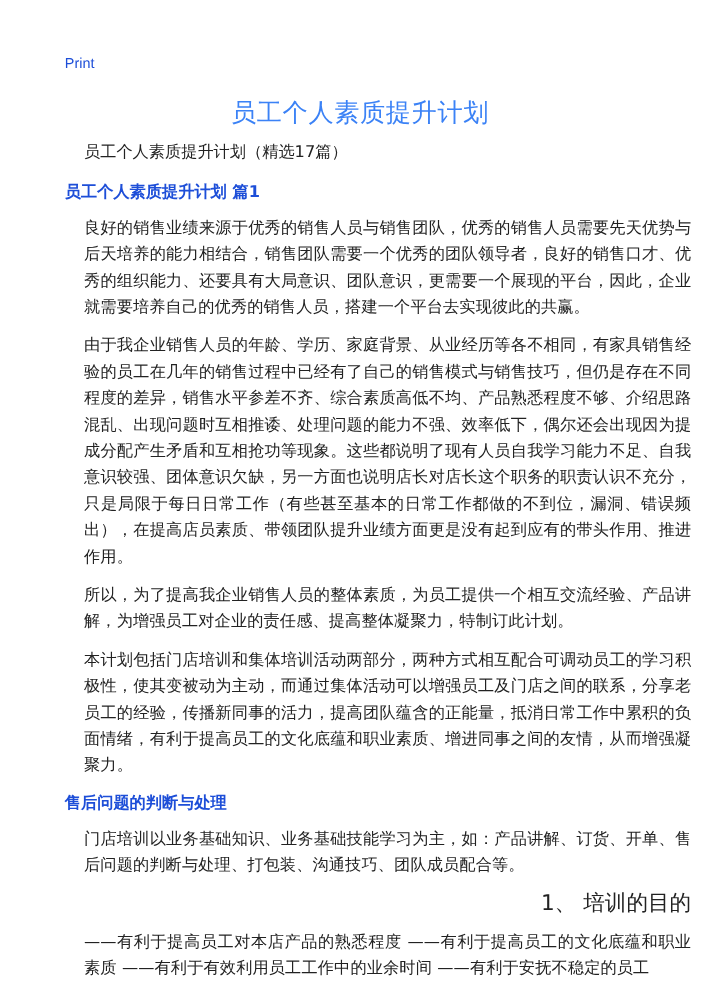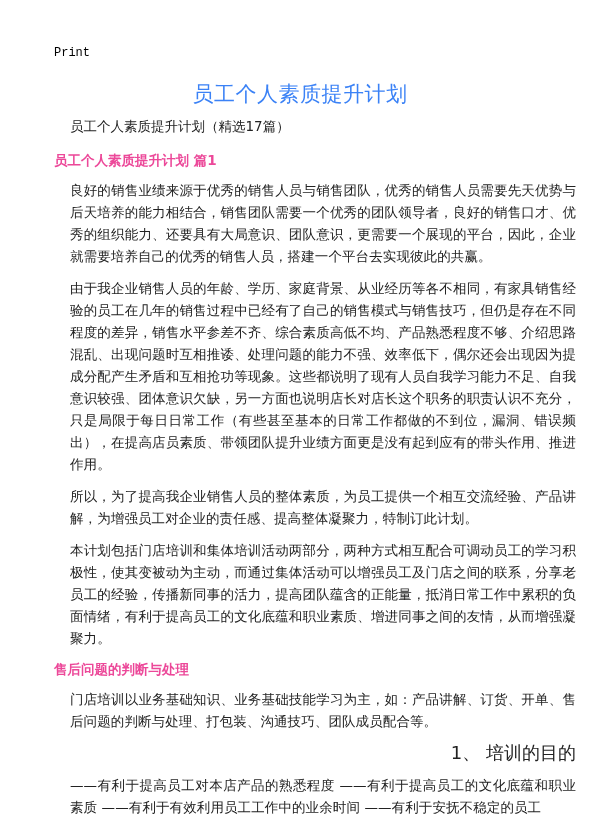--- a/index.html
+++ b/index.html
@@ -4,33 +4,33 @@
 <style>
   html, body { margin: 0; padding: 0; background: #ffffff; }
   body {
     width: 600px; height: 828px; overflow: hidden; position: relative;
     font-family: "DejaVu Sans", "Liberation Sans", sans-serif;
     color: #1a1a1a;
   }
   .page { position: absolute; left: 54px; top: 0; width: 522px; }
   .print {
     position: absolute; top: 46px; left: 0;
-    font-family: Liberation Mono, monospace;
-    font-size: 12px; color: #000000;
+    font-family: Liberation Sans, sans-serif;
+    font-size: 12px; color: #1d4ed8;
   }
   .title {
     position: absolute; top: 80px; left: 0; width: 492px; text-align: center;
     font-size: 21px; font-weight: normal; color: #3b82f6; letter-spacing: 0.5px; margin: 0;
   }
   .subtitle {
     position: absolute; top: 118px; left: 16px;
     font-size: 13.5px; color: #222;
   }
   .flow { position: absolute; top: 150px; left: 0; width: 522px; }
-  .h { font-size: 13.5px; font-weight: bold; color: #ec4899; margin: 0 0 9px 0; line-height: 20px; }
+  .h { font-size: 13.5px; font-weight: bold; color: #1d4ed8; margin: 0 0 9px 0; line-height: 20px; }
   .p { font-size: 13.5px; line-height: 22px; color: #222; margin: 0 0 10px 16px; text-align: justify; letter-spacing: 0.1px; }
   .list-item { font-size: 18px; line-height: 22px; color: #222; margin: 0 0 10px 0; text-align: right; }
 </style>
 </head>
 <body>
 
 <div class="page">
   <div class="print">Print</div>
   <h1 class="title">员工个人素质提升计划</h1>
   <div class="subtitle">员工个人素质提升计划（精选17篇）</div>

